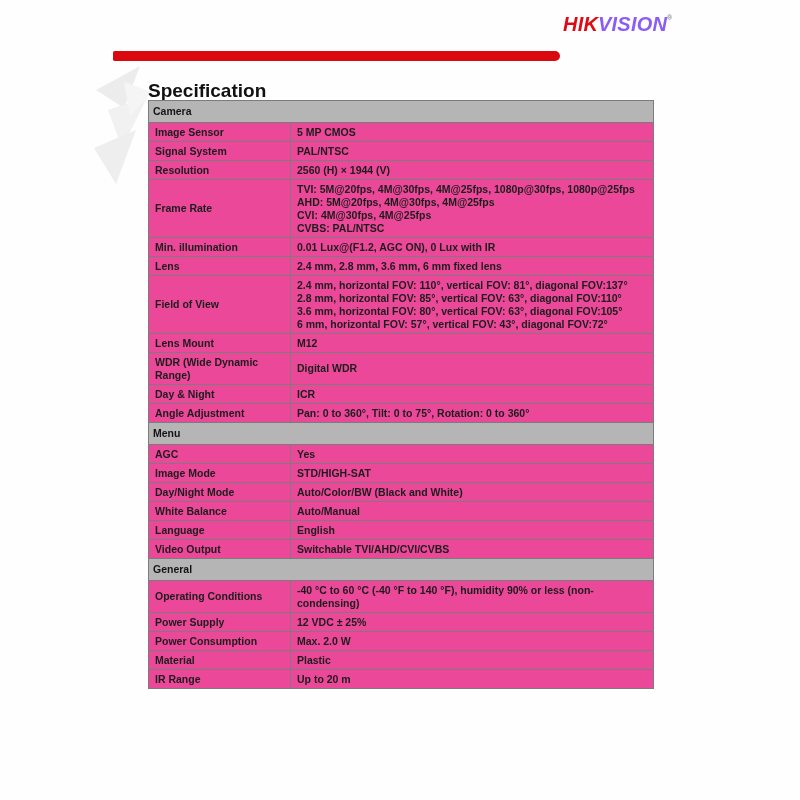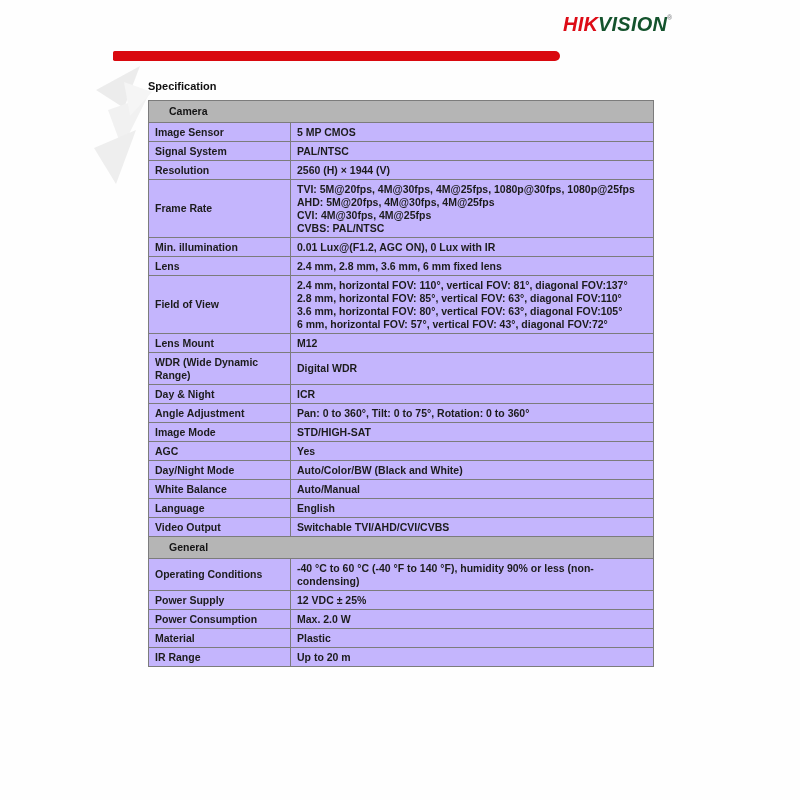--- a/index.html
+++ b/index.html
@@ -16,49 +16,49 @@
   
   .watermark { position: absolute; left: 94px; top: 52px; width: 80px; height: 150px; opacity: 0.75; }
 
   
   .logo {
     position: absolute; top: 13px; left: 563px;
     font-style: italic; font-weight: bold; font-size: 20px; letter-spacing: 0.2px;
     white-space: nowrap;
   }
   .logo .hik { color: #dd0b16; text-align: right; }
-  .logo .vision { color: #14532d; text-align: right; }
+  .logo .vision { color: #8b5cf6; text-align: right; }
   .logo .tm { color: #8b8d90; font-size: 7px; font-style: normal; vertical-align: top; position: relative; top: 1px; }
 
   
   .red-bar {
     position: absolute; left: 113px; top: 51px; width: 447px; height: 10px;
     background: #d9090f; border-radius: 2px 6px 6px 2px;
   }
 
   .heading {
     position: absolute; left: 148px; top: 80px;
-    font-size: 11px; font-weight: bold; color: #111111;
+    font-size: 19px; font-weight: bold; color: #111111;
   }
 
   .spec-table-wrap { position: absolute; left: 148px; top: 100px; width: 506px; }
   table.spec {
     width: 100%; border-collapse: collapse;
     font-size: 10.5px; font-weight: bold; color: #1c1c1c; line-height: 13px;
   }
   table.spec td {
     border: 1px solid #7c7c7c;
     padding: 2.5px 6px;
     vertical-align: middle;
-    background: #c4b5fd;
+    background: #ec4899;
   }
   table.spec td.col-label { width: 142px; }
   table.spec tr.section-row td {
     background: #b5b5b5;
-    padding: 4px 20px;
+    padding: 4px 4px;
     color: #141414;
   }
   .val-line { display: block; }
 </style>
 </head>
 <body>
 
 <div class="page">
 
   <svg class="watermark" viewBox="0 0 80 150" xmlns="http://www.w3.org/2000/svg">
@@ -147,30 +147,33 @@
             <td class="col-value">
               <span class="val-line">ICR</span>
             </td>
           </tr>
           <tr>
             <td class="col-label">Angle Adjustment</td>
             <td class="col-value">
               <span class="val-line">Pan: 0 to 360°, Tilt: 0 to 75°, Rotation: 0 to 360°</span>
             </td>
           </tr>
+          <tr class="section-row">
+            <td colspan="2">Menu</td>
+          </tr>
+          <tr>
+            <td class="col-label">AGC</td>
+            <td class="col-value">
+              <span class="val-line">Yes</span>
+            </td>
+          </tr>
           <tr>
             <td class="col-label">Image Mode</td>
             <td class="col-value">
               <span class="val-line">STD/HIGH-SAT</span>
-            </td>
-          </tr>
-          <tr>
-            <td class="col-label">AGC</td>
-            <td class="col-value">
-              <span class="val-line">Yes</span>
             </td>
           </tr>
           <tr>
             <td class="col-label">Day/Night Mode</td>
             <td class="col-value">
               <span class="val-line">Auto/Color/BW (Black and White)</span>
             </td>
           </tr>
           <tr>
             <td class="col-label">White Balance</td>

